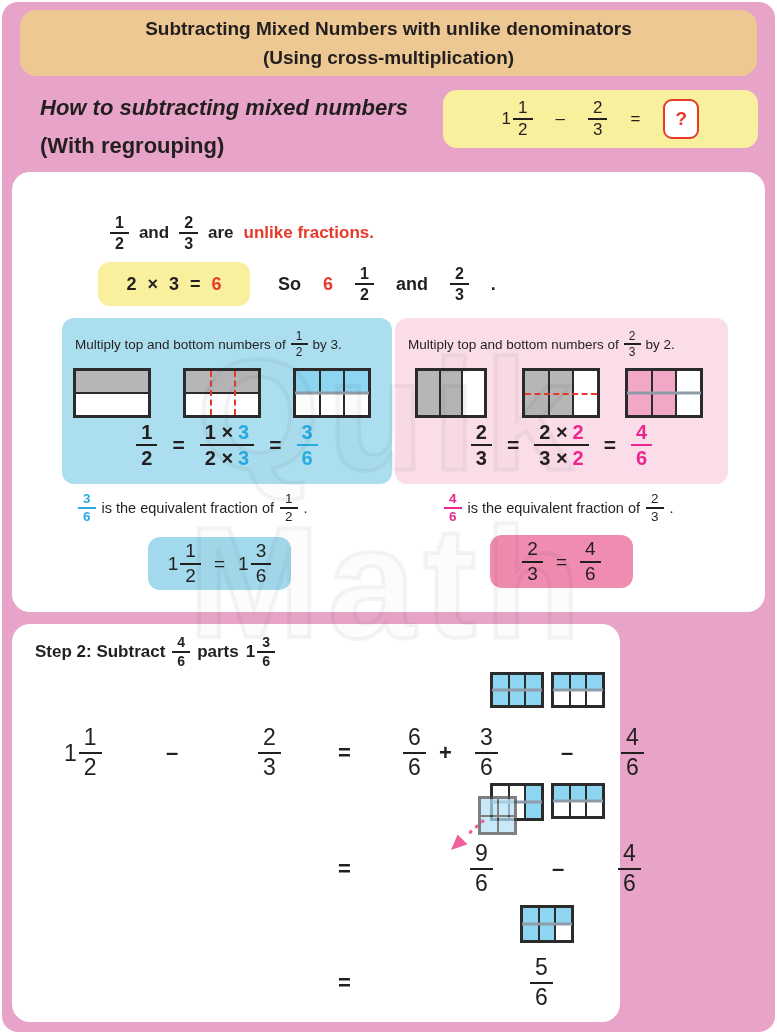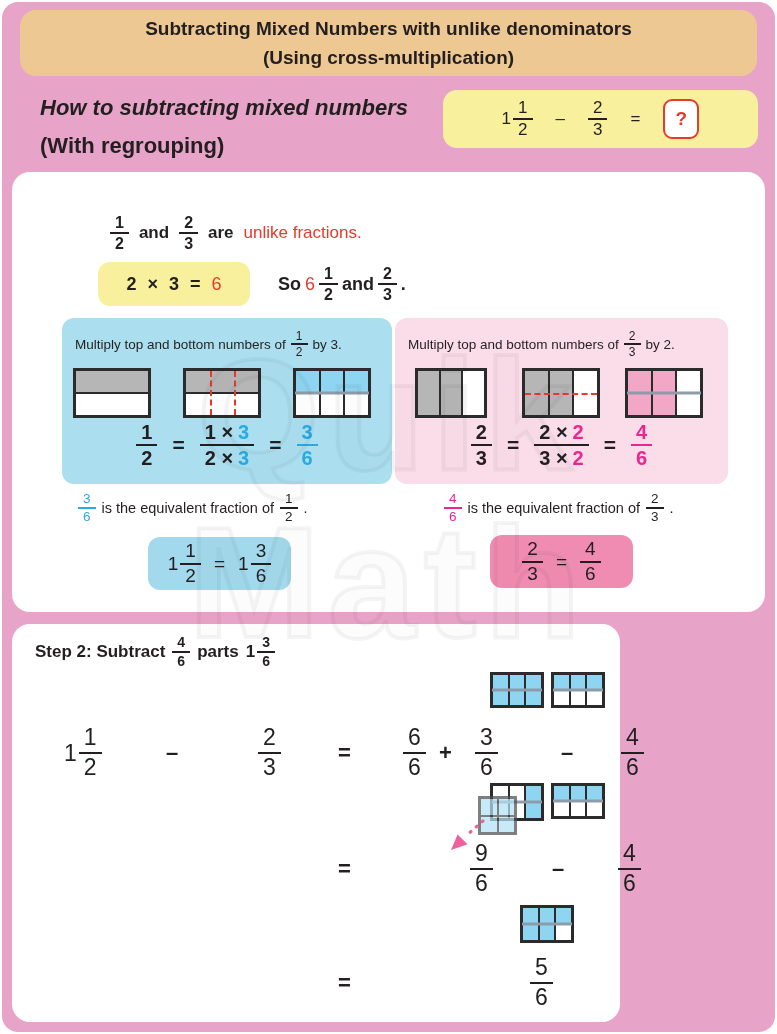--- a/index.html
+++ b/index.html
@@ -23,30 +23,30 @@
   .step-box { position:absolute; background:#fff; border-radius:18px; }
   #step1 { left:12px; top:172px; width:753px; height:440px; }
   #step2 { left:12px; top:624px; width:608px; height:398px; }
 
   
   .frac { display:inline-flex; flex-direction:column; align-items:center; line-height:1.2; vertical-align:middle; }
   .frac .fnum { padding:0 5px; border-bottom:2px solid currentColor; display:flex; gap:5px; justify-content:center; }
   .frac .fden { padding:0 5px; display:flex; gap:5px; justify-content:center; }
   .mixed { display:inline-flex; align-items:center; gap:2px; }
   .t-blue { color:#29abe2; } .t-pink { color:#ec268f; } .t-red { color:#e8392b; }
-  .bold { font-weight:normal; }
+  .bold { font-weight:bold; }
 
   
   .s1-title { position:absolute; left:22px; top:12px; font-size:17px; font-weight:600; }
   .s1-line1 { position:absolute; left:98px; top:32px; height:58px; display:flex; align-items:center; gap:10px;
               font-size:17px; font-weight:600; }
   .s1-line1 .frac { font-size:16px; }
   .s1-mult { position:absolute; left:86px; top:90px; width:152px; height:44px; background:#f8f09d; border-radius:12px;
              display:flex; align-items:center; justify-content:center; gap:11px; font-size:18px; font-weight:600; }
-  .s1-so { position:absolute; left:266px; top:84px; height:56px; display:flex; align-items:center; gap:4px;
+  .s1-so { position:absolute; left:266px; top:84px; height:56px; display:flex; align-items:center; gap:22px;
            font-size:18px; font-weight:600; }
   .s1-so .frac { font-size:16px; }
 
   .panel { position:absolute; top:146px; height:166px; border-radius:12px; }
   #panel-blue { left:50px; width:330px; background:#abdff0; }
   #panel-pink { left:383px; width:333px; background:#fadde8; }
   .panel-cap { position:absolute; left:13px; top:8px; height:36px; display:flex; align-items:center; gap:5px; font-size:13.5px; }
   .panel-cap .frac { font-size:12px; }
   .panel-eq { position:absolute; left:0; top:102px; width:100%; display:flex; align-items:center; justify-content:center;
               gap:15px; font-size:20px; font-weight:600; }

